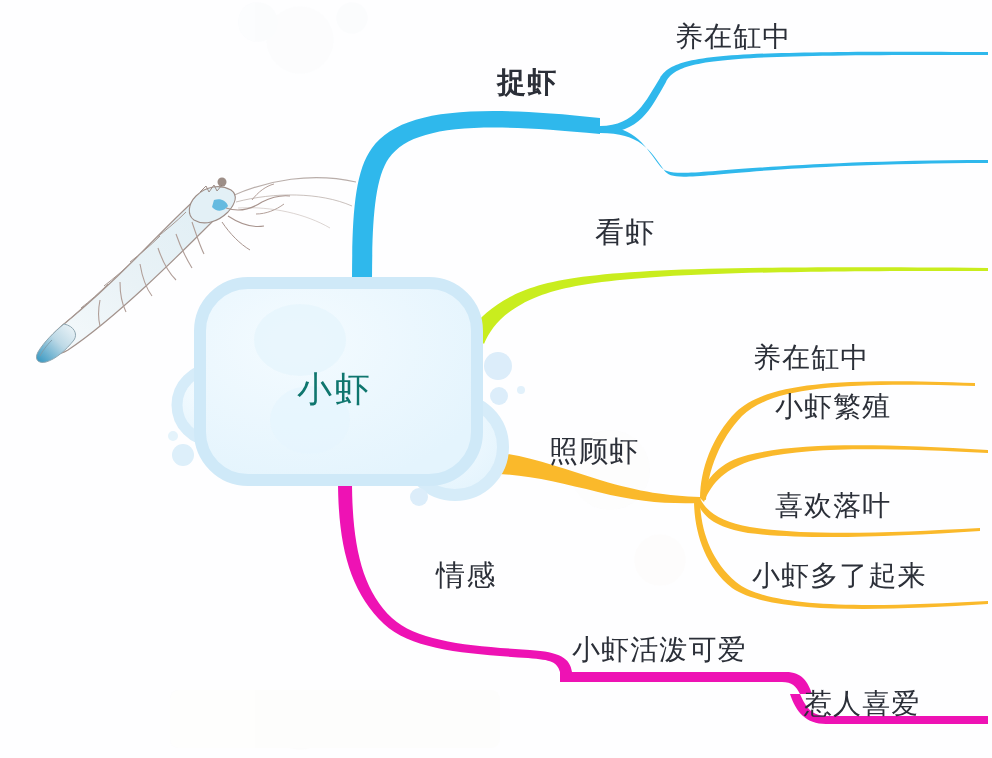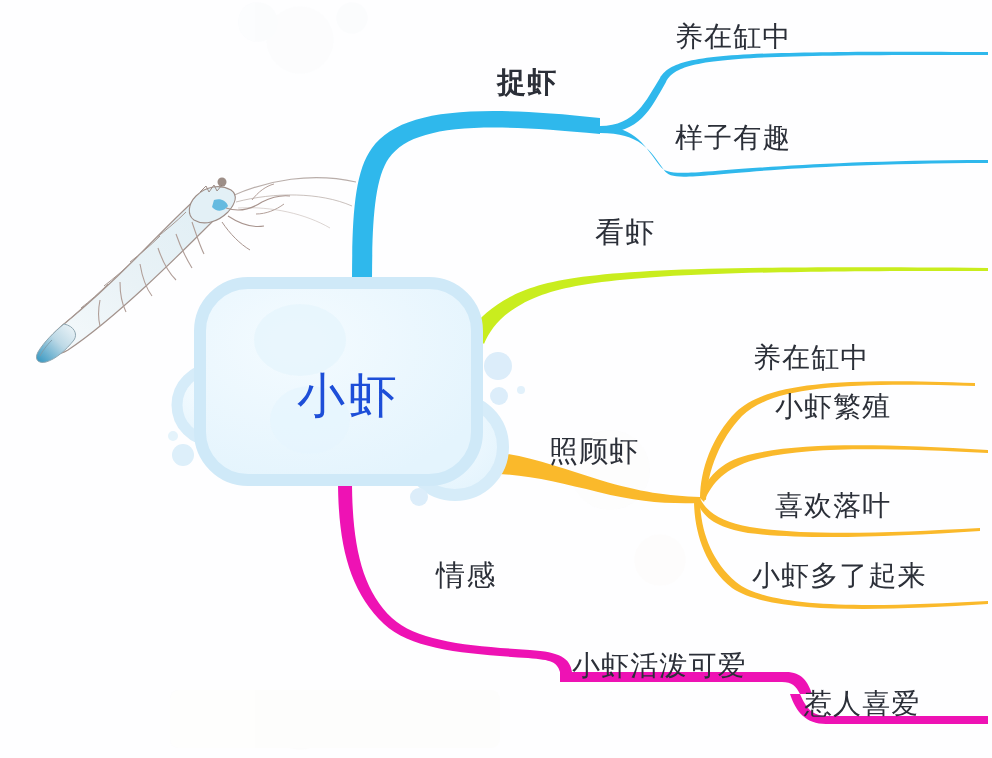--- a/index.html
+++ b/index.html
@@ -37,22 +37,22 @@
     line-height: 1;
     user-select: none;
   }
   .branch-label {
     font-size: 29px;
   }
   .leaf-label {
     font-size: 28px;
   }
   .central-label {
-    font-size: 48px;
-    color: #1d4ed8;
+    font-size: 35px;
+    color: #0f766e;
     letter-spacing: 0.08em;
   }
   .watermark {
     position: absolute;
     color: #fbfbf8;
     font-size: 64px;
     font-family: "Liberation Sans", sans-serif;
     letter-spacing: 0.3em;
     user-select: none;
     pointer-events: none;
@@ -262,27 +262,26 @@
       <path d="M 222,222 C 230,234 240,244 250,250" fill="none" stroke="#a8948e" stroke-width="1"></path>
       <path d="M 252,200 C 258,192 266,186 274,184" fill="none" stroke="#b3a09a" stroke-width="1"></path>
       <path d="M 256,214 C 266,214 276,210 284,204" fill="none" stroke="#b3a09a" stroke-width="1"></path>
     </g>
   </svg>
 
   <div class="node-label central-label" style="left:297px; top:372px;">小虾</div>
 
   <div class="node-label branch-label" style="left:497px; top:68px;font-weight:bold;">捉虾</div>
   <div class="node-label leaf-label" style="left:675px; top:23px;">养在缸中</div>
-  <div class="node-label leaf-label" style="left:675px; top:124px;">样子有趣</div>
 
   <div class="node-label branch-label" style="left:551px; top:218px;margin-left:44px;">看虾</div>
 
   <div class="node-label branch-label" style="left:549px; top:437px;text-align:right;">照顾虾</div>
   <div class="node-label leaf-label" style="left:753px; top:344px;">养在缸中</div>
   <div class="node-label leaf-label" style="left:775px; top:393px;">小虾繁殖</div>
   <div class="node-label leaf-label" style="left:775px; top:492px;">喜欢落叶</div>
   <div class="node-label leaf-label" style="left:752px; top:562px;">小虾多了起来</div>
 
   <div class="node-label branch-label" style="left:436px; top:561px;">情感</div>
-  <div class="node-label leaf-label" style="left:572px; top:652px;">小虾活泼可爱</div>
+  <div class="node-label leaf-label" style="left:572px; top:636px;">小虾活泼可爱</div>
   <div class="node-label leaf-label" style="left:804px; top:690px;">惹人喜爱</div>
 
 </div>
 
 </body></html>

